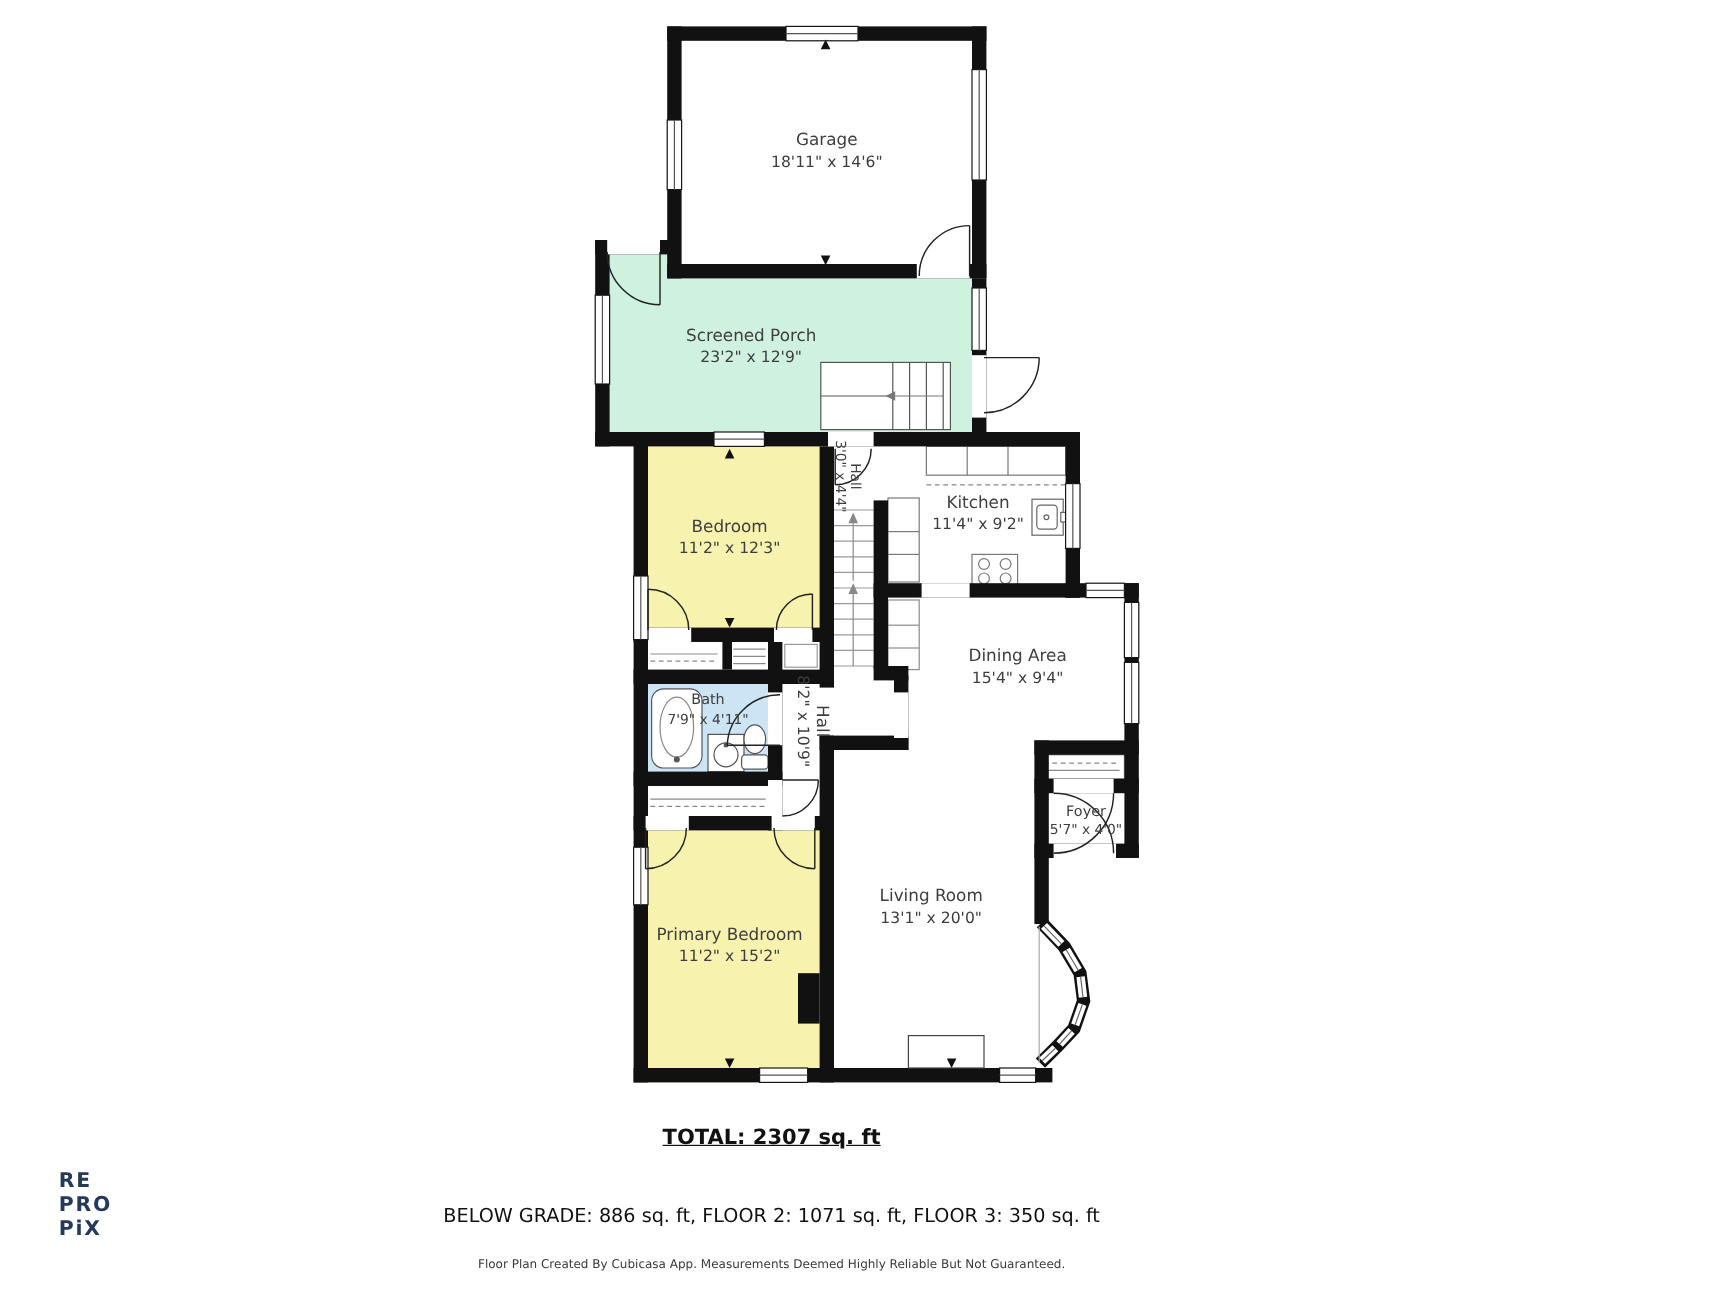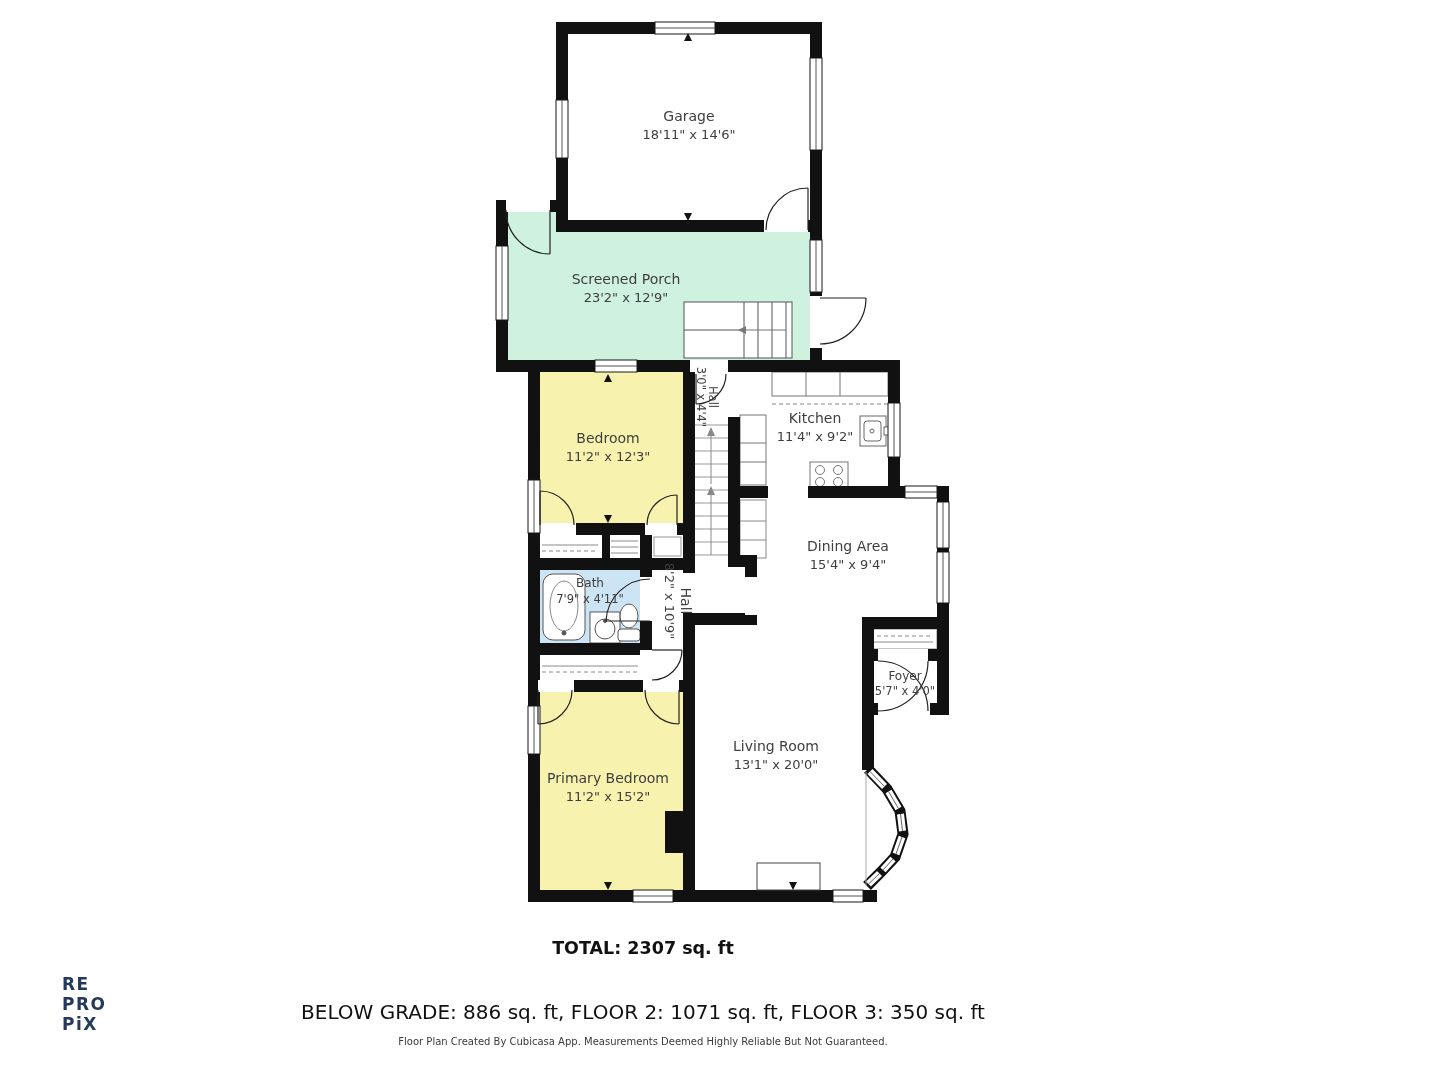--- a/index.html
+++ b/index.html
@@ -4,24 +4,24 @@
 <style>
   html,body{margin:0;padding:0;background:#ffffff;}
   #page{position:relative;width:1286px;height:1080px;background:#ffffff;overflow:hidden;
         font-family:"DejaVu Sans","Liberation Sans",sans-serif;}
   #plan-svg{position:absolute;left:0;top:0;}
   .room-name{font-size:14px;fill:#3e3e3e;}
   .room-dims{font-size:13px;fill:#3e3e3e;}
   .room-name-sm{font-size:12px;fill:#3e3e3e;}
   .room-dims-sm{font-size:11.5px;fill:#3e3e3e;}
   #summary{position:absolute;left:0;top:938px;width:100%;text-align:center;color:#111;}
-  #summary .total{font-size:17.5px;font-weight:700;margin-bottom:3px;}
-  #summary .line{font-size:20px;line-height:21.5px;margin-top:44px;}
-  #summary .disclaimer{font-size:10px;color:#3a3a3a;margin-top:12px;text-align:center;}
-  #logo{position:absolute;left:62px;top:974px;color:#25395b;font-weight:700;
+  #summary .total{font-size:17.5px;font-weight:700;margin-bottom:3px;text-decoration:underline;}
+  #summary .line{font-size:16px;line-height:21.5px;margin-top:44px;}
+  #summary .disclaimer{font-size:10px;color:#3a3a3a;margin-top:25px;text-align:center;}
+  #logo{position:absolute;left:49px;top:974px;color:#25395b;font-weight:700;
         font-size:17px;line-height:20px;letter-spacing:1.5px;}
 </style>
 </head>
 <body>
 
 <div id="page">
 
 <svg id="plan-svg" width="1440" height="1080" viewBox="0 0 1440 1080">
 
   <g>

